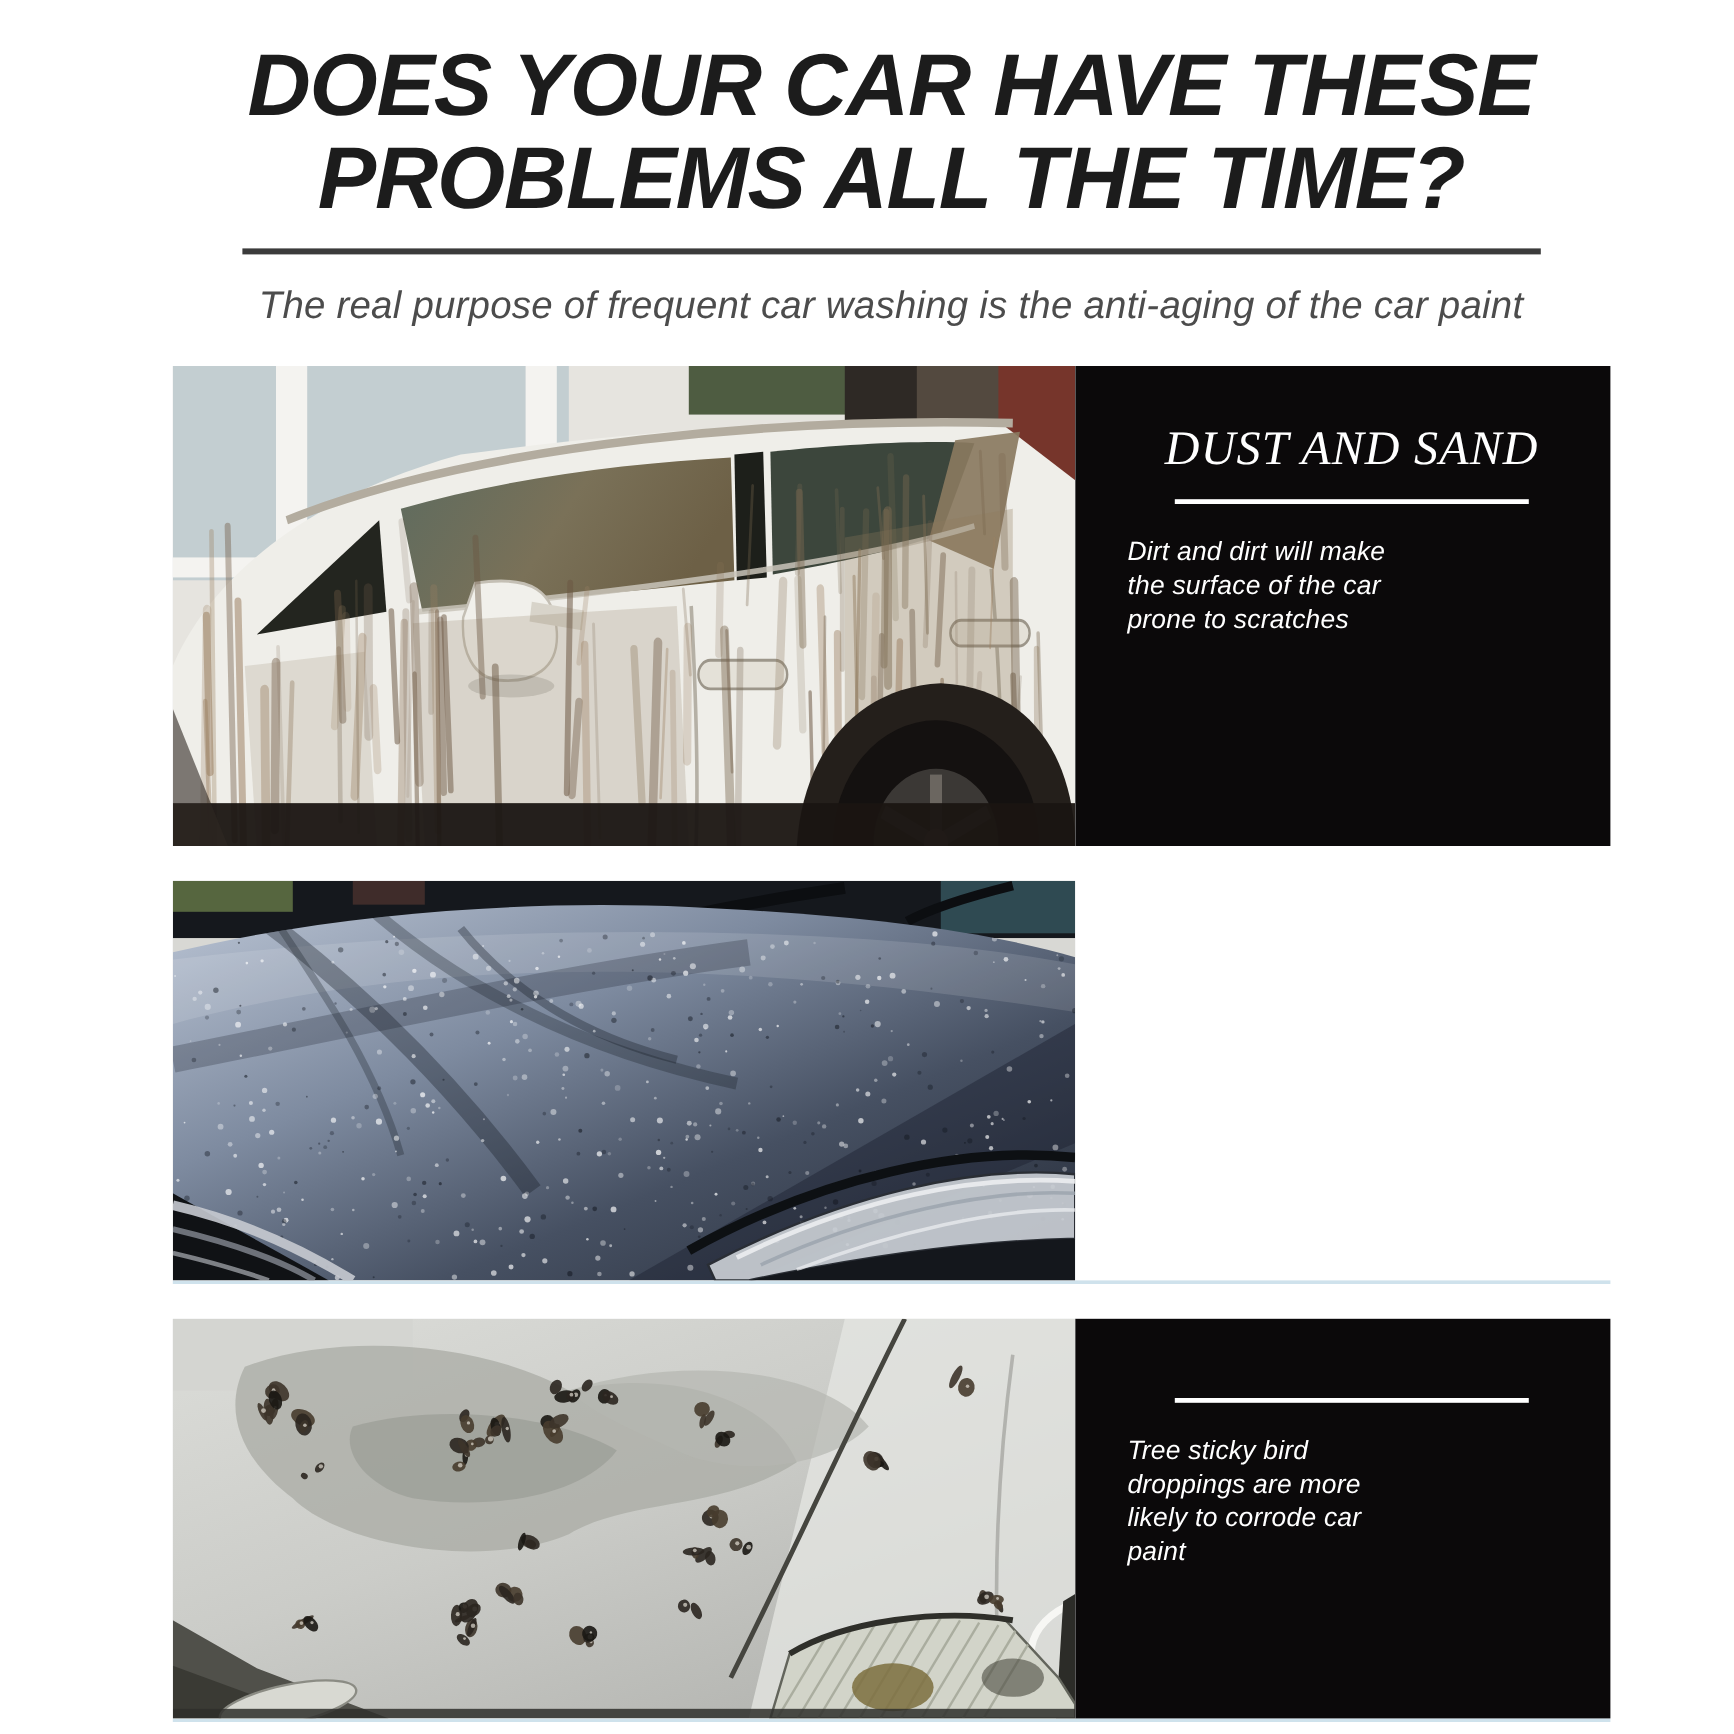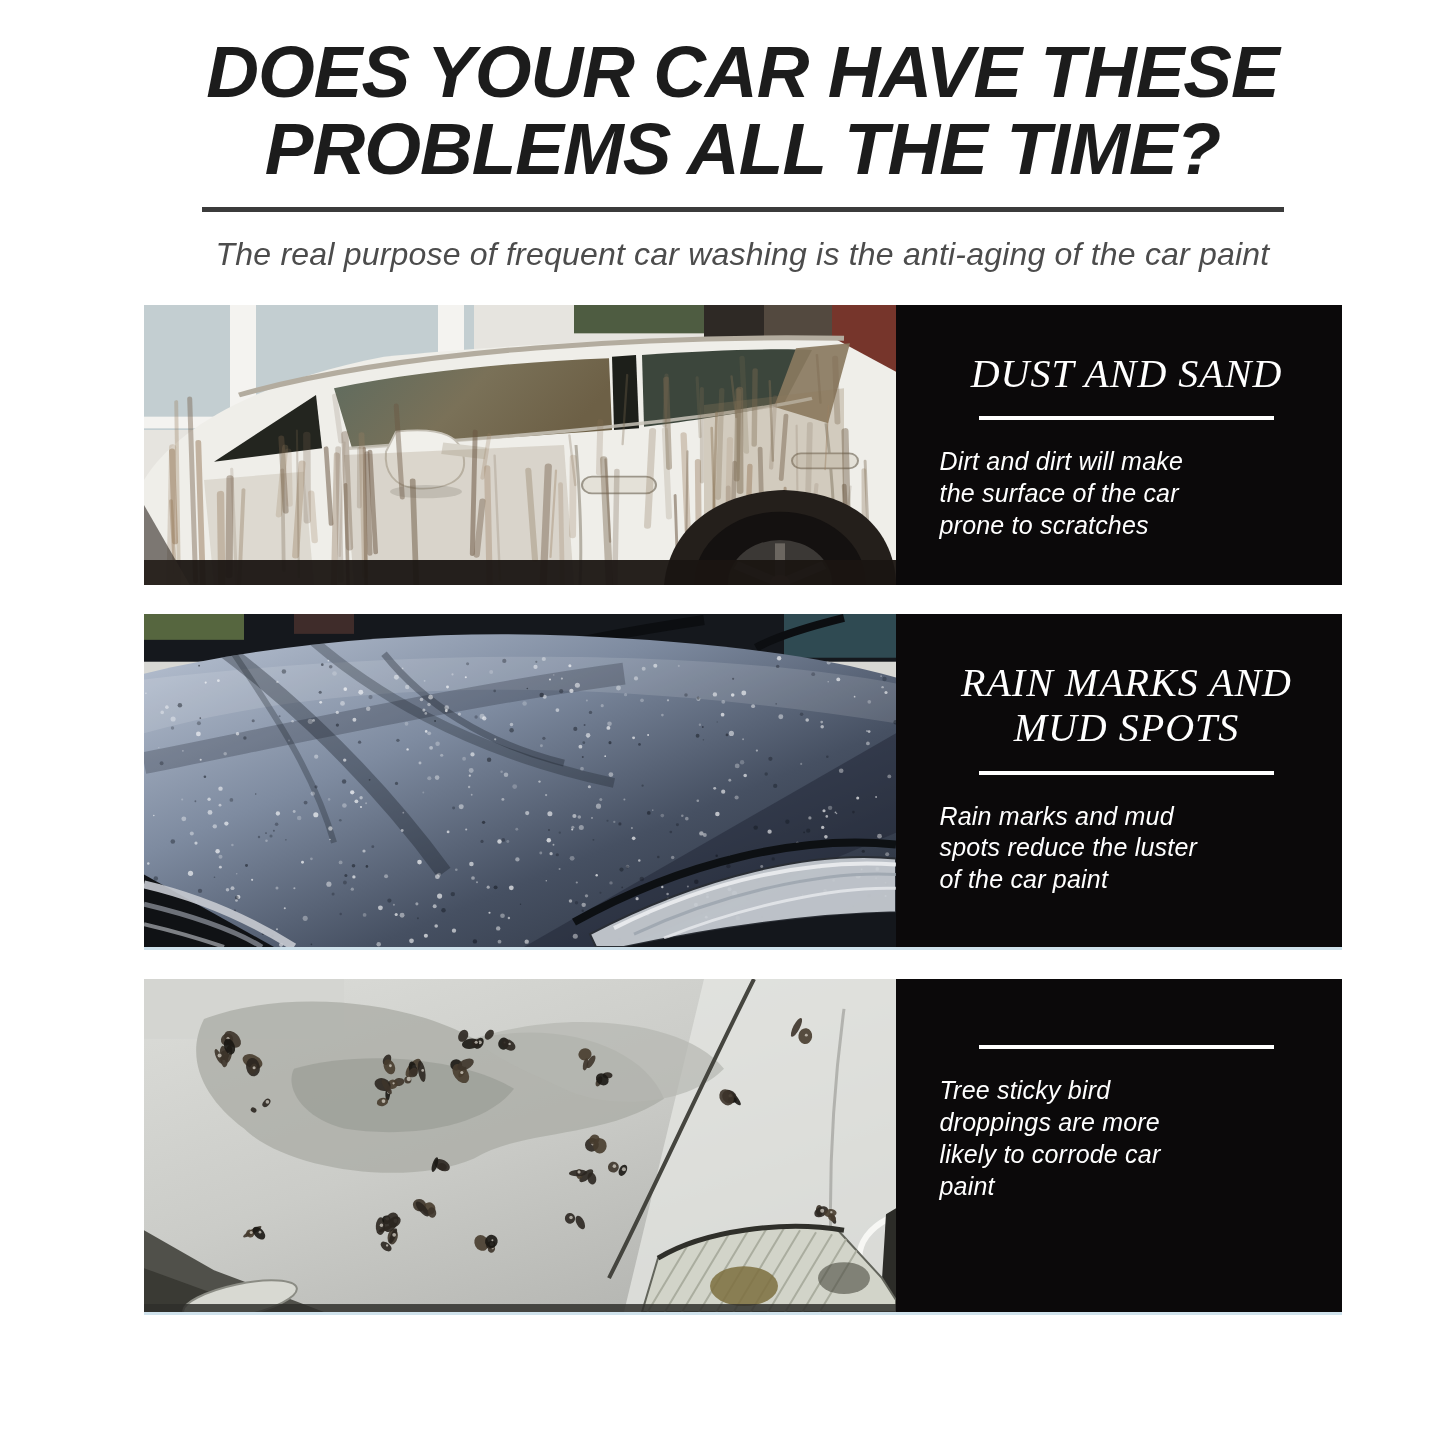--- a/index.html
+++ b/index.html
@@ -11,36 +11,36 @@
     margin:34px auto 0; max-width:1280px; text-align:center;
     font-size:73px; line-height:1.05; font-weight:bold; font-style:italic;
     color:#1c1c1c; letter-spacing:-1px; white-space:pre-line;
   }
   .divider { width:1082px; height:5px; background:#3b3b3b; margin:20px auto 0; }
   .subtitle {
     margin:24px auto 0; text-align:center; font-style:italic;
     font-size:32px; color:#4c4c4c; letter-spacing:0.2px;
   }
   .rows { width:1198px; margin:32px auto 0; }
-  .row { display:flex; height:280px; margin-bottom:29px; }
+  .row { display:flex; height:400px; margin-bottom:29px; }
   .row.accent-bottom { border-bottom:3px solid #cfe2ec; height:333px; }
   .photo { width:752px; height:100%; flex:none; position:relative; overflow:hidden; background:#d8d8d4; }
   .photo svg { display:block; width:100%; height:100%; }
   .panel {
     flex:1; background:#0b090a; color:#ffffff;
     padding:46px 28px 0 44px; box-sizing:border-box;
   }
   .panel h2 {
     margin:0; font-family:"Liberation Serif", serif; font-style:italic; font-weight:400;
     font-size:40px; line-height:1.13; text-align:center; letter-spacing:1px;
     white-space:pre-line;
   }
   .panel .rule { width:295px; height:4px; background:#ffffff; margin:20px auto 26px; }
   .panel p {
-    margin:0; font-style:italic; font-size:25px; line-height:1.27;
+    margin:0; font-style:italic; font-size:22px; line-height:1.27;
     letter-spacing:0.2px; white-space:pre-line; color:#ffffff;
   }
 </style>
 </head>
 <body>
 
 <div class="page">
 
   <h1 class="title">DOES YOUR CAR HAVE THESE
 PROBLEMS ALL THE TIME?</h1>
@@ -728,28 +728,20 @@
           <path d="M490,322 C580,280 680,258 752,262" stroke="#9aa2ac" stroke-width="3" fill="none" opacity="0.8"></path>
           <path d="M520,326 C600,294 690,274 752,276" stroke="#eef0f2" stroke-width="3" fill="none" opacity="0.7"></path>
           <path d="M480,335 C560,318 660,302 752,300 L752,335 Z" fill="#14171c"></path>
 
           <path d="M0,262 L130,335 L0,335 Z" fill="#101215"></path>
           <path d="M0,272 C60,286 110,310 150,335" stroke="#c6cad0" stroke-width="8" fill="none" opacity="0.9"></path>
           <path d="M0,292 C50,304 90,318 118,335" stroke="#848a92" stroke-width="5" fill="none" opacity="0.8"></path>
           <path d="M0,312 C34,320 60,328 80,335" stroke="#c6cad0" stroke-width="4" fill="none" opacity="0.6"></path>
         </svg>
       </div>
-      <aside class="panel">
-        <h2>RAIN MARKS AND
-MUD SPOTS</h2>
-        <div class="rule"></div>
-        <p>Rain marks and mud
-spots reduce the luster
-of the car paint</p>
-      </aside>
     </section>
 
     <section class="row accent-bottom">
       <div class="photo">
         <svg viewBox="0 0 752 334" preserveAspectRatio="none">
           <defs>
             <linearGradient id="lg3" x1="0" y1="0" x2="0.8" y2="1">
               <stop offset="0" stop-color="#dcddd9"></stop>
                 <stop offset="0.5" stop-color="#cbccc8"></stop>
                 <stop offset="1" stop-color="#b2b3af"></stop>

